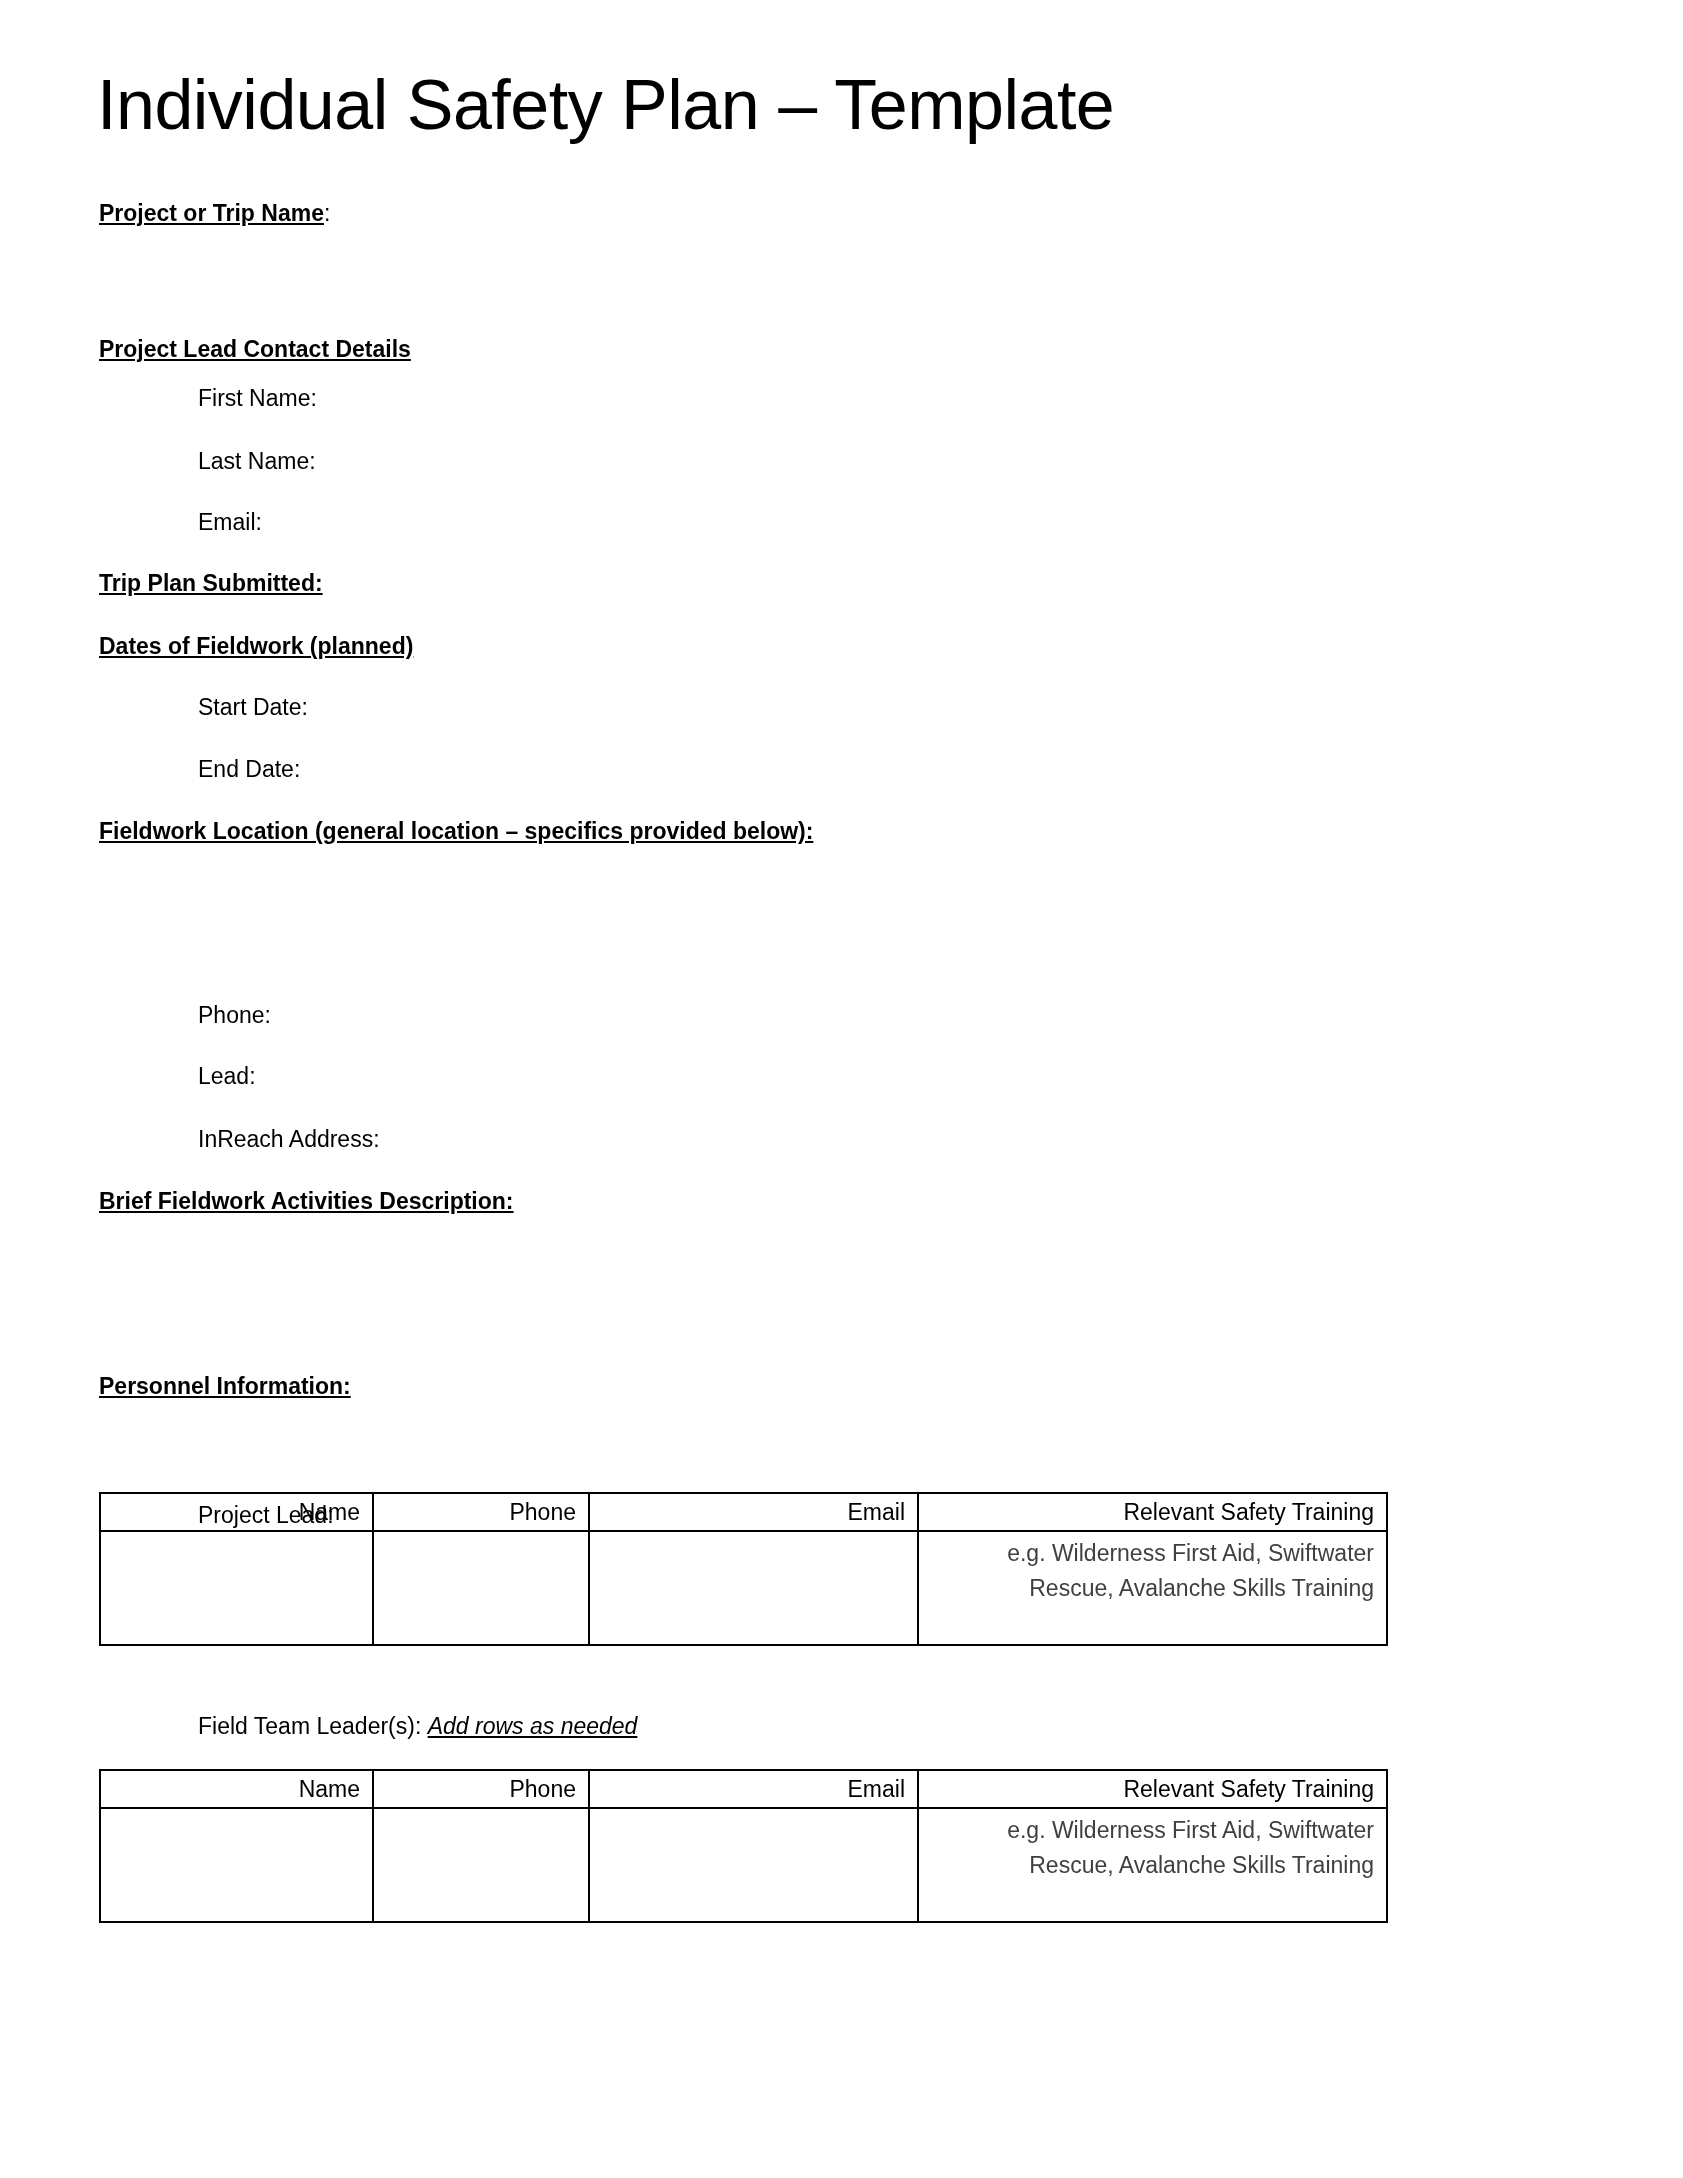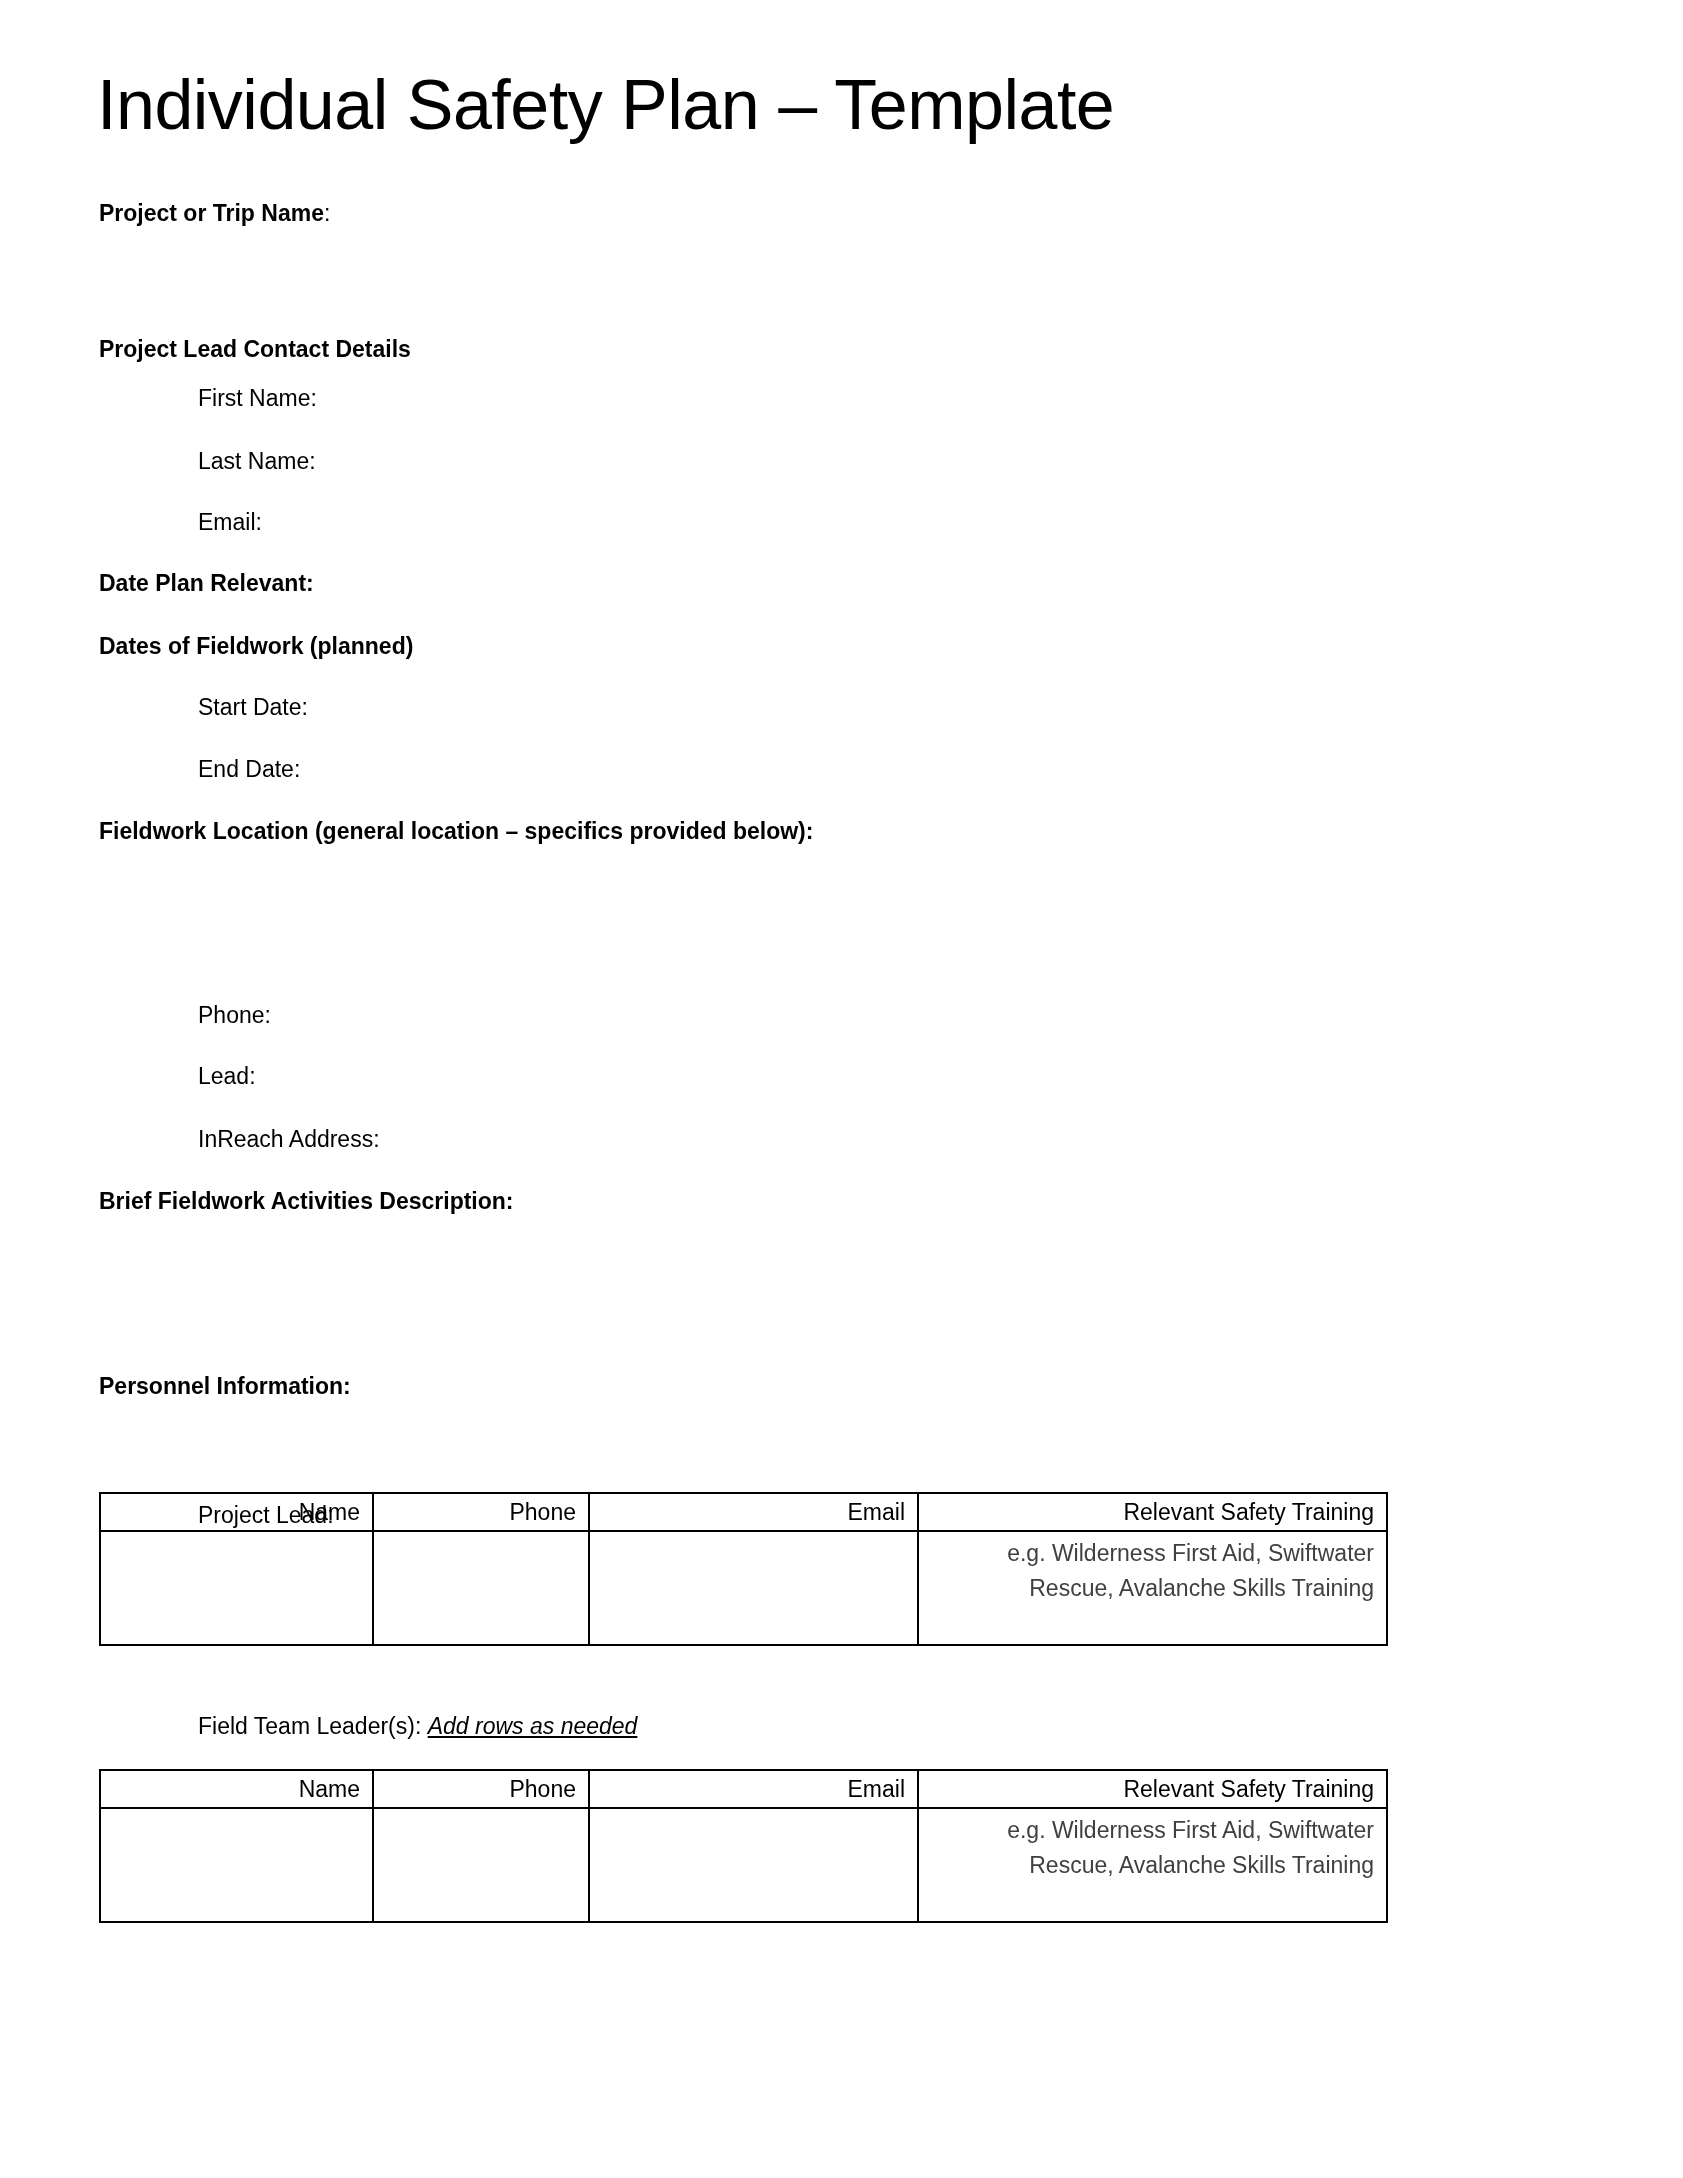--- a/index.html
+++ b/index.html
@@ -10,21 +10,21 @@
     font-family:"Liberation Sans","DejaVu Sans",sans-serif;
     color:#000000;
     overflow:hidden;
   }
   .t{
     position:absolute;
     font-size:23px;
     line-height:46px;
     white-space:nowrap;
   }
-  .b{font-weight:700;}
+  .b{font-weight:700;text-decoration:underline;}
   .title{
     position:absolute;
     left:97px;top:73px;
     font-size:70px;
     line-height:65px;
     font-weight:300;
     letter-spacing:-0.5px;
     white-space:nowrap;
   }
   .indent{left:198px;}
@@ -67,21 +67,21 @@
   <div class="title">Individual Safety Plan – Template</div>
 
   <div class="t margin" style="top:190px"><span class="b">Project or Trip Name</span><span>:</span></div>
 
   <div class="t margin b" style="top:326px">Project Lead Contact Details</div>
 
   <div class="t indent" style="top:375px">First Name:</div>
   <div class="t indent" style="top:438px">Last Name:</div>
   <div class="t indent" style="top:499px">Email:</div>
 
-  <div class="t margin b" style="top:560px">Date Plan Relevant:</div>
+  <div class="t margin b" style="top:560px">Trip Plan Submitted:</div>
   <div class="t margin b" style="top:623px">Dates of Fieldwork (planned)</div>
 
   <div class="t indent" style="top:684px">Start Date:</div>
   <div class="t indent" style="top:746px">End Date:</div>
 
   <div class="t margin b" style="top:808px">Fieldwork Location (general location – specifics provided below):</div>
 
 
   <div class="t indent" style="top:992px">Phone:</div>
   <div class="t indent" style="top:1053px">Lead:</div>

